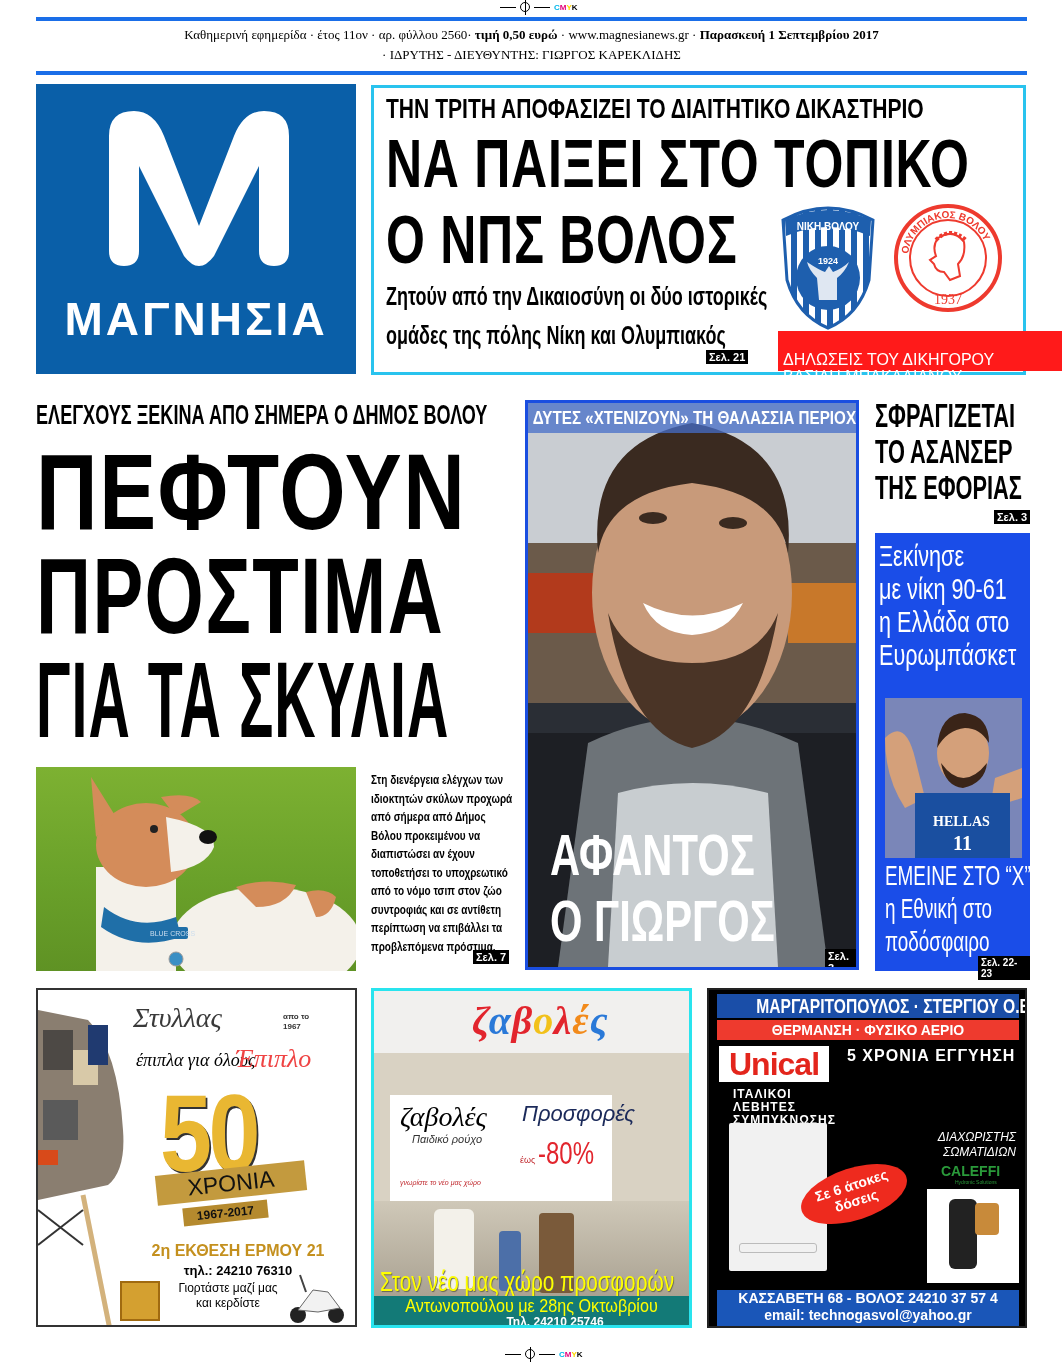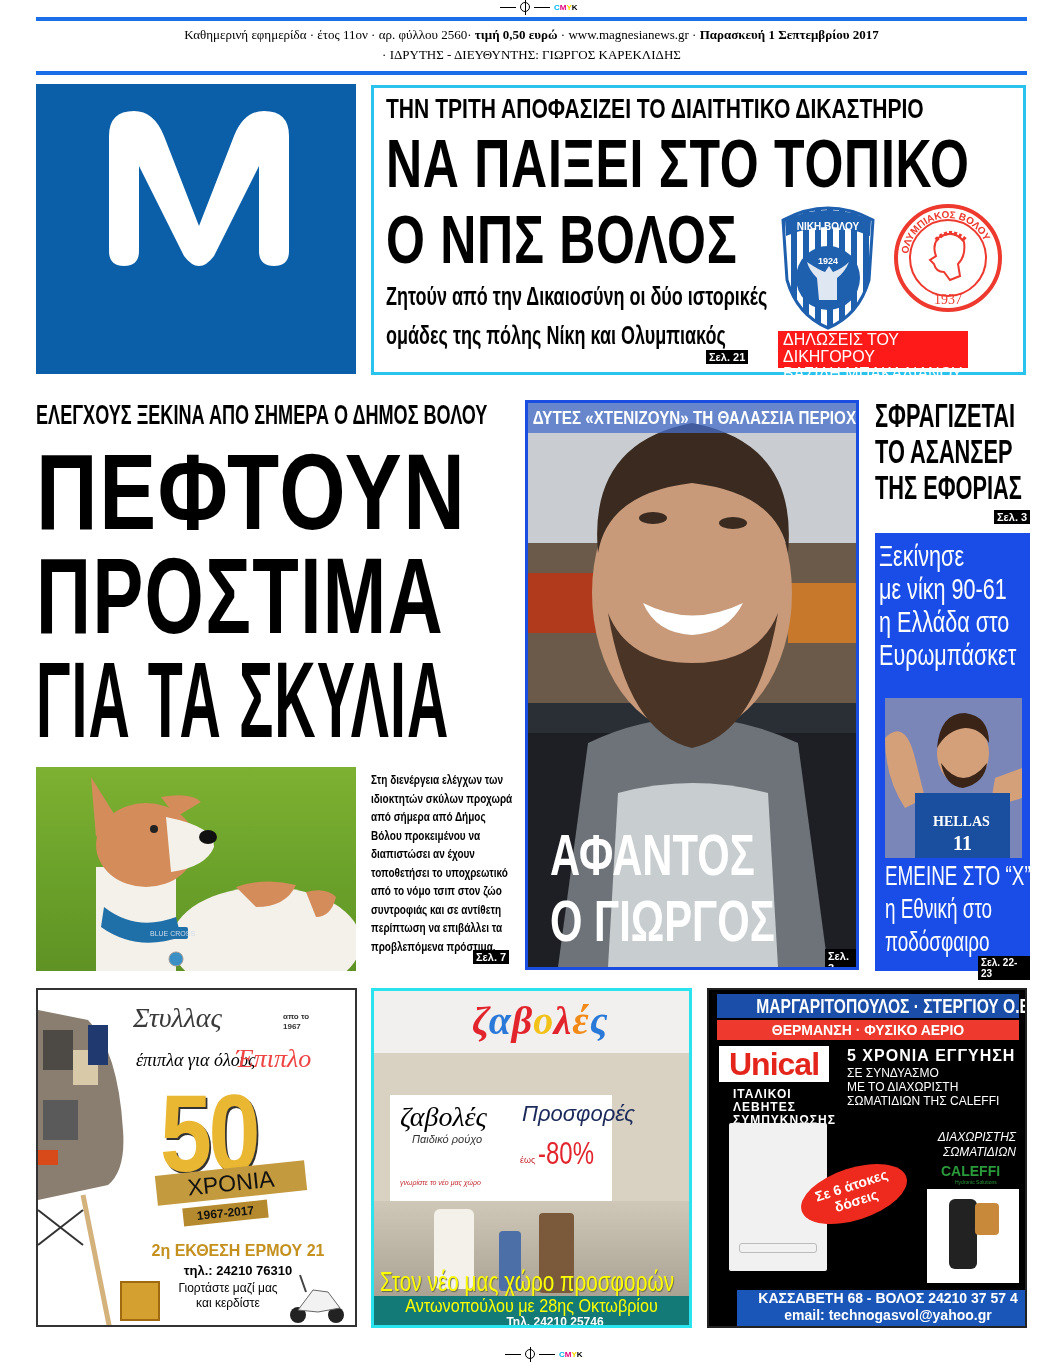--- a/index.html
+++ b/index.html
@@ -22,22 +22,22 @@
   .logo { left: 36px; top: 84px; width: 320px; height: 290px; background: #0a5fa8; }
   .logo .m { position: absolute; left: 68px; top: 22px; width: 190px; height: 170px; }
   .logo .name { position: absolute; left: 0; width: 320px; top: 208px; text-align: center; color: #fff;
                 font-size: 46px; font-weight: bold; letter-spacing: 3px; }
 
   
   .topbox { left: 371px; top: 85px; width: 655px; height: 290px; border: 3px solid #29c3ee; }
   .sel { display: inline-block; background: #000; color: #fff; font-size: 11px; font-weight: bold; padding: 1px 3px; }
 
   .crest { position: absolute; }
-  .redbar { position: absolute; left: 404px; top: 243px; width: 190px; height: 37px; background: #ff1a1a; color: #fff;
-            font-size: 16px; line-height: 17px; padding: 0 5px; }
+  .redbar { position: absolute; left: 404px; top: 243px; width: 284px; height: 37px; background: #ff1a1a; color: #fff;
+            font-size: 16px; line-height: 17px; padding: 20px 5px; }
 
   
   .dogimg { left: 36px; top: 767px; width: 320px; height: 204px; background: linear-gradient(180deg,#7db132 0%,#6aa12a 55%,#5f9224 100%); overflow: hidden; }
 
   .photo { left: 525px; top: 400px; width: 334px; height: 570px; border: 3px solid #1a4ee0; background: #2a2e35; overflow: hidden; }
 
   .sidebox { left: 875px; top: 533px; width: 155px; height: 438px; background: #1a4de8; color: #fff; }
 
   .ad1 { left: 36px; top: 988px; width: 321px; height: 339px; border: 2px solid #333; background: #fff; overflow: hidden; }
   .ad2 { left: 371px; top: 988px; width: 321px; height: 340px; border: 3px solid #29e4ee; overflow: hidden; background: #d9d2c3; }
@@ -57,20 +57,21 @@
 <div class="abs masthead" style="top:27px;">
   <span>Καθημερινή εφημερίδα · έτος 11ον · αρ. φύλλου 2560·</span><b> τιμή 0,50 ευρώ </b><span>· www.magnesianews.gr · </span><b>Παρασκευή 1 Σεπτεμβρίου 2017</b>
 </div>
 <div class="abs masthead" style="top:47px;">· ΙΔΡΥΤΗΣ - ΔΙΕΥΘΥΝΤΗΣ: ΓΙΩΡΓΟΣ ΚΑΡΕΚΛΙΔΗΣ</div>
 <div class="abs rule" style="top:71px;"></div>
 
 <div class="abs logo">
   <svg class="m" viewBox="0 0 190 170">
     <path d="M20 160 Q5 160 5 145 L5 30 Q5 5 30 5 Q50 5 60 30 L95 120 L130 30 Q140 5 160 5 Q185 5 185 30 L185 145 Q185 160 170 160 Q155 160 155 145 L155 60 L110 150 Q95 170 80 150 L35 60 L35 145 Q35 160 20 160 Z" fill="#fff"></path>
   </svg>
+  <div class="name">ΜΑΓΝΗΣΙΑ</div>
 </div>
 
 <div class="abs topbox">
   <div class="abs cond" style="left:12px; top:6px; font-size:27px; transform:scaleX(0.78);">ΤΗΝ ΤΡΙΤΗ ΑΠΟΦΑΣΙΖΕΙ ΤΟ ΔΙΑΙΤΗΤΙΚΟ ΔΙΚΑΣΤΗΡΙΟ</div>
   <div class="abs cond" style="left:12px; top:36px; font-size:68px; transform:scaleX(0.735); letter-spacing:1px;">ΝΑ ΠΑΙΞΕΙ ΣΤΟ ΤΟΠΙΚΟ</div>
   <div class="abs cond" style="left:12px; top:112px; font-size:68px; transform:scaleX(0.735); letter-spacing:1px;">Ο ΝΠΣ ΒΟΛΟΣ</div>
   <div class="abs cond" style="left:12px; top:194px; font-size:25px; transform:scaleX(0.72);">Ζητούν από την Δικαιοσύνη οι δύο ιστορικές</div>
   <div class="abs" style="left:12px; top:233px; white-space:nowrap;">
     <span class="cond" style="display:inline-block; font-size:25px; transform:scaleX(0.72);">ομάδες της πόλης Νίκη και Ολυμπιακός</span>
   </div>
@@ -261,43 +262,38 @@
     <div class="cond" style="font-size:20px; line-height:24px; display:inline-block; transform:scaleX(0.78); transform-origin:center top;">ΜΑΡΓΑΡΙΤΟΠΟΥΛΟΣ · ΣΤΕΡΓΙΟΥ Ο.Ε.</div>
   </div>
   <div class="abs" style="left:8px; top:30px; width:302px; height:20px; background:#ee3a2e; color:#fff; text-align:center; font-size:14px; font-weight:bold; line-height:20px;">ΘΕΡΜΑΝΣΗ · ΦΥΣΙΚΟ ΑΕΡΙΟ</div>
   <div class="abs" style="left:10px; top:56px; width:110px; height:36px; background:#fff; color:#e3251c; font-size:32px; font-weight:900; line-height:36px; text-align:center; letter-spacing:-1px;">Unical</div>
   <div class="abs" style="left:24px; top:98px; color:#fff; font-size:12px; font-weight:bold; line-height:13px; letter-spacing:1px;">
     <div>ΙΤΑΛΙΚΟΙ</div>
     <div>ΛΕΒΗΤΕΣ</div>
     <div>ΣΥΜΠΥΚΝΩΣΗΣ</div>
   </div>
   <div class="abs" style="left:138px; top:57px; color:#fff; font-size:16px; font-weight:bold; letter-spacing:1px;">5 ΧΡΟΝΙΑ ΕΓΓΥΗΣΗ</div>
-  <div class="abs" style="left:138px; top:76px; color:#fff; font-size:12px; line-height:14px;">
-    <div>ΣΕ ΣΥΝΔΥΑΣΜΟ</div>
-    <div>ΜΕ ΤΟ ΔΙΑΧΩΡΙΣΤΗ</div>
-    <div>ΣΩΜΑΤΙΔΙΩΝ ΤΗΣ CALEFFI</div>
-  </div>
   <div class="abs" style="left:20px; top:133px; width:98px; height:148px; background:#f1f1f1; border-radius:2px;">
     <div style="position:absolute; left:10px; bottom:18px; width:78px; height:10px; border:1px solid #bbb; border-radius:3px;"></div>
   </div>
   <div class="abs" style="left:215px; top:140px; color:#fff; font-size:12px; font-style:italic; line-height:15px; text-align:right; width:92px;">
     <div>ΔΙΑΧΩΡΙΣΤΗΣ</div>
     <div>ΣΩΜΑΤΙΔΙΩΝ</div>
   </div>
   <div class="abs" style="left:232px; top:173px; color:#2a9a3a; font-size:14px; font-weight:bold;">CALEFFI</div>
   <div class="abs" style="left:246px; top:189px; color:#2a9a3a; font-size:5px;">Hydronic Solutions</div>
   <div class="abs" style="left:90px; top:178px; width:110px; height:52px; background:#ee2a1e; border-radius:50%; transform:rotate(-18deg); color:#fff; text-align:center; font-size:14px; font-weight:bold; line-height:16px; padding-top:9px;">
     <div>Σε 6 άτοκες</div>
     <div>δόσεις</div>
   </div>
   <div class="abs" style="left:218px; top:199px; width:92px; height:94px; background:#fff;">
     <div style="position:absolute; left:22px; top:10px; width:28px; height:70px; background:#222; border-radius:6px;"></div>
     <div style="position:absolute; left:48px; top:14px; width:24px; height:32px; background:#c88a3a; border-radius:4px;"></div>
   </div>
-  <div class="abs" style="left:8px; top:300px; width:302px; height:36px; background:#1a56b8; color:#fff; text-align:center; font-weight:bold;margin-left:20px;">
+  <div class="abs" style="left:8px; top:300px; width:302px; height:36px; background:#1a56b8; color:#fff; text-align:center; font-weight:bold;">
     <div style="font-size:14px; line-height:17px;">ΚΑΣΣΑΒΕΤΗ 68 -  ΒΟΛΟΣ  24210 37 57 4</div>
     <div style="font-size:14px; line-height:17px;">email: technogasvol@yahoo.gr</div>
   </div>
 </div>
 
 <div class="abs reg" style="left:505px; top:1349px;">
   <span class="line"></span>
   <span class="cross"></span>
   <span class="line"></span>
   <span class="cmyk"><span class="c">C</span><span class="m">M</span><span class="y">Y</span><span class="k">K</span></span>

